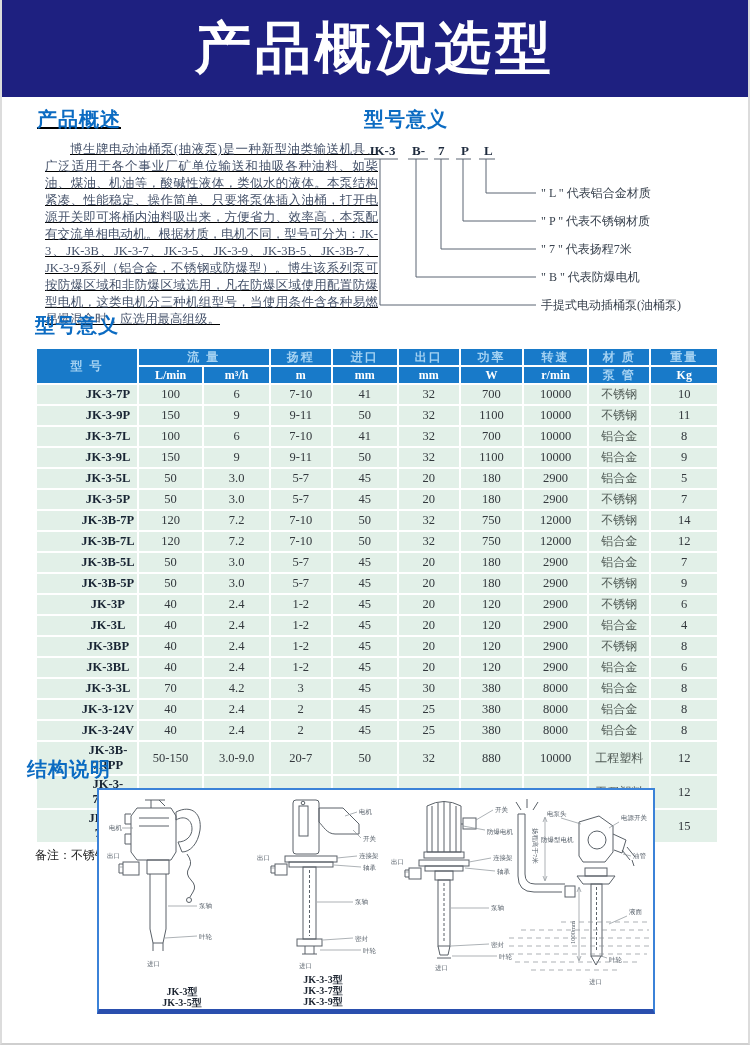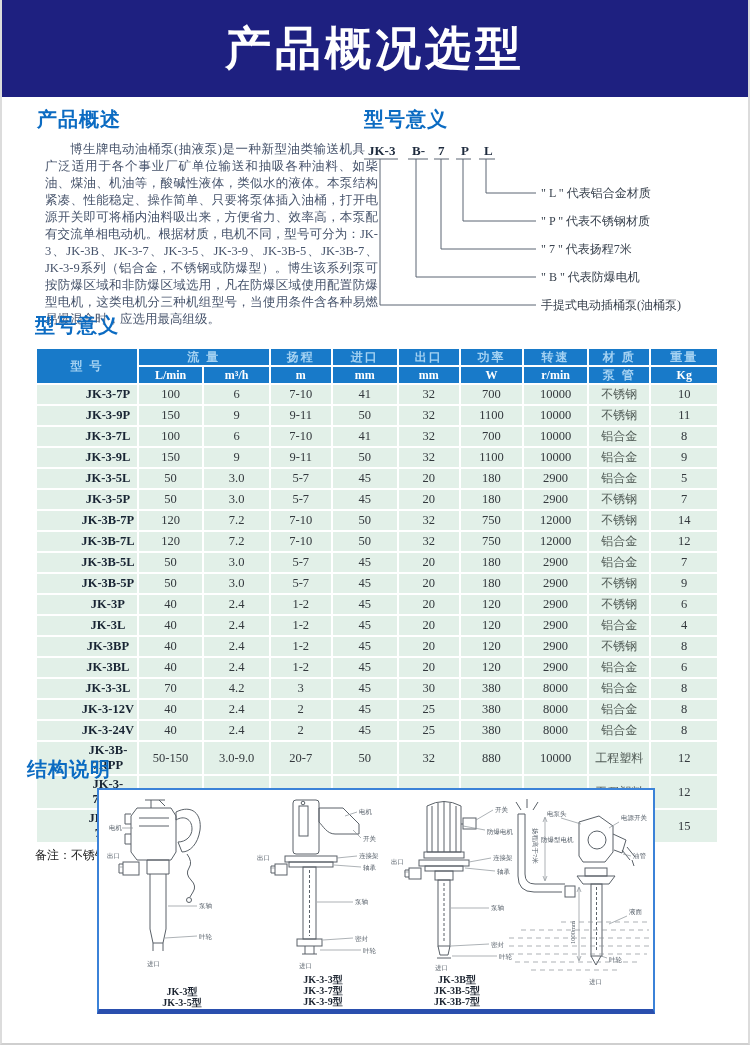--- a/index.html
+++ b/index.html
@@ -3,26 +3,26 @@
 <meta charset="utf-8">
 <style>
   html,body{margin:0;padding:0;background:#ffffff;}
   .page{position:relative;width:750px;height:1045px;background:#fff;overflow:hidden;
         border-left:2px solid #dcdcdc;border-right:2px solid #dcdcdc;border-bottom:2px solid #cfcfcf;
         box-sizing:border-box;font-family:"Liberation Serif", serif;}
   
   .banner{position:absolute;left:0;top:0;width:100%;height:97px;background:#1e2080;
           display:flex;align-items:center;justify-content:center;}
   .banner h1{margin:0;color:#ffffff;font-family:"Liberation Sans",sans-serif;
-             font-size:46px;font-weight:bold;letter-spacing:4px;}
+             font-size:56px;font-weight:bold;letter-spacing:4px;}
   
   h2.sec-title{margin:0 0 8px 0;color:#0b6bc2;font-family:"Liberation Sans",sans-serif;
                font-size:20px;font-weight:bold;letter-spacing:1px;}
   
-  .sec-overview{position:absolute;left:35px;top:106px;width:341px;}
+  .sec-overview{position:absolute;left:35px;top:106px;width:341px;text-decoration:underline;}
   .sec-overview p{margin:4px 0 0 8px;font-size:12.5px;line-height:17px;color:#46536b;
                   text-indent:2em;text-align:justify;}
   
   .sec-model{position:absolute;left:362px;top:106px;width:345px;}
   .model-svg{display:block;}
   .model-svg text.code{font:bold 13px "Liberation Serif",serif;fill:#1d2a3d;}
   .model-svg text.mlabel{font:12px "Liberation Serif",serif;fill:#39424e;}
   .model-svg line,.model-svg polyline{stroke:#5a6572;stroke-width:1;fill:none;}
   
   .sec-perf{position:absolute;left:33px;top:312px;width:684px;}
@@ -487,25 +487,20 @@
           <text x="104" y="18">开关</text>
           <text x="96" y="40">防爆电机</text>
           <text x="102" y="66">连接架</text>
           <text x="106" y="80">轴承</text>
           <text x="0" y="70">出口</text>
           <text x="100" y="116">泵轴</text>
           <text x="100" y="153">密封</text>
           <text x="108" y="165">叶轮</text>
           <text x="44" y="176">进口</text>
         </svg>
-        <figcaption class="captions">
-          <span>JK-3B型</span>
-          <span>JK-3B-5型</span>
-          <span>JK-3B-7型</span>
-        </figcaption>
       </figure>
 
       <figure class="fig" style="left:402px;width:150px;margin:0">
         <svg width="150" height="210" viewBox="0 0 150 210">
           <g class="dline">
             <path d="M20 16 l-5 -8 M26 14 v-9 M32 16 l5 -8"></path>
             <path d="M17 20 v62 q0 16 16 16 h28"></path>
             <path d="M24 20 v60 q0 10 10 10 h30"></path>
             <line x1="17" y1="20" x2="24" y2="20"></line>
             <rect x="64" y="92" width="10" height="11"></rect>

